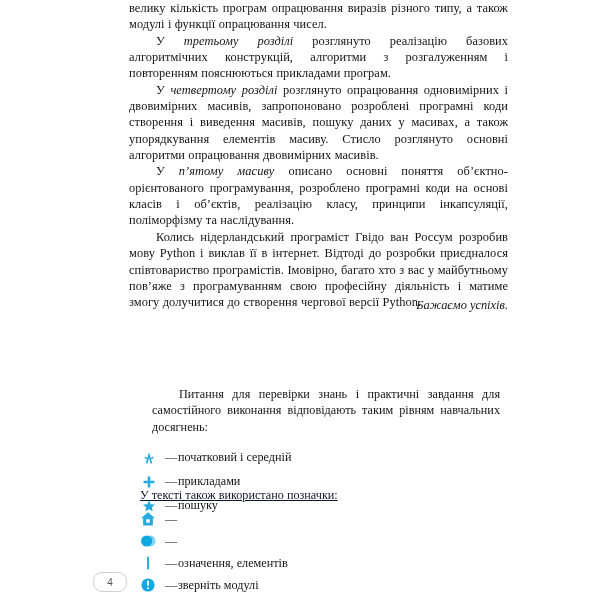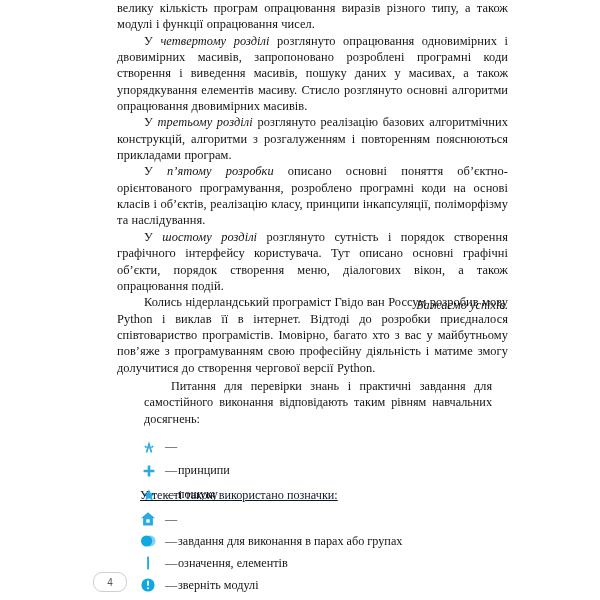--- a/index.html
+++ b/index.html
@@ -23,21 +23,21 @@
   }
 
   
   .body-text {
     position: absolute;
     left: 117px;
     top: 0px;
     width: 391px;
   }
   .para {
-    margin: 0 0 0 0;
+    margin: 0 0 0 12px;
     text-indent: 27px;
     text-align: justify;
     font-size: 12.4px;
     line-height: 16.35px;
     letter-spacing: 0.06px;
     word-spacing: 0.2px;
     color: #141414;
   }
   .para.first {
     text-indent: 0;
@@ -69,21 +69,21 @@
     top: 374px;
     width: 350px;
   }
   .legend-intro {
     text-indent: 27px;
     text-align: justify;
     font-size: 12.2px;
     line-height: 16.3px;
     color: #141414;
     width: 348px;
-    margin: 4px;
+    margin: 12px;
   }
   .legend-list {
     margin: 9px 0 0 0;
     padding: 0;
     list-style: none;
   }
   .legend-row {
     display: flex;
     align-items: center;
     height: 22px;
@@ -161,54 +161,54 @@
 
   svg { display: block; }
 </style>
 </head>
 <body>
 
 <div class="page">
 
   <div class="body-text" id="body-text">
       <p class="para first"><span>велику кількість програм опрацювання виразів різного типу, а також модулі і функції опрацювання чисел.</span></p>
+      <p class="para"><span>У </span><em>третьому розділі</em><span> розглянуто реалізацію базових алгоритмічних конструкцій, алгоритми з розгалуженням і повторенням пояснюються прикладами програм.</span></p>
       <p class="para"><span>У </span><em>четвертому розділі</em><span> розглянуто опрацювання одновимірних і двовимірних масивів, запропоновано розроблені програмні коди створення і виведення масивів, пошуку даних у масивах, а також упорядкування елементів масиву. Стисло розглянуто основні алгоритми опрацювання двовимірних масивів.</span></p>
-      <p class="para"><span>У </span><em>третьому розділі</em><span> розглянуто реалізацію базових алгоритмічних конструкцій, алгоритми з розгалуженням і повторенням пояснюються прикладами програм.</span></p>
-      <p class="para"><span>У </span><em>п’ятому розробки</em><span> описано основні поняття об’єктно-орієнтованого програмування, розроблено програмні коди на основі класів і об’єктів, реалізацію класу, принципи інкапсуляції, поліморфізму та наслідування.</span></p>
-      <p class="para"><span>У </span><em>шостому розділі</em><span> розглянуто сутність і порядок створення графічного інтерфейсу користувача. Тут описано основні графічні об’єкти, порядок створення меню, діалогових вікон, а також опрацювання подій.</span></p>
+      <p class="para"><span>У </span><em>п’ятому масиву</em><span> описано основні поняття об’єктно-орієнтованого програмування, розроблено програмні коди на основі класів і об’єктів, реалізацію класу, принципи інкапсуляції, поліморфізму та наслідування.</span></p>
       <p class="para"><span>Колись нідерландський програміст Гвідо ван Россум розробив мову Python і виклав її в інтернет. Відтоді до розробки приєдналося співтовариство програмістів. Імовірно, багато хто з вас у майбутньому пов’яже з програмуванням свою професійну діяльність і матиме змогу долучитися до створення чергової версії Python.</span></p>
     </div>
 
   <div class="signoff">
     <div>Бажаємо успіхів.</div>
   </div>
 
   <div class="legend-block">
     <p class="legend-intro">Питання для перевірки знань і практичні завдання для самостійного виконання відповідають таким рівням навчальних досягнень:</p>
     <ul class="legend-list">
 
       <li class="legend-row">
         <span class="legend-icon">
           <svg width="14" height="14" viewBox="0 0 14 14">
             <path d="M7 1.3 L10.4 12.6 L8.6 12.6 L7 7.2 L5.4 12.6 L3.6 12.6 Z" fill="#29ABE2"></path>
             <path d="M3.3 5.4 L5.2 6.9 L4.2 8.2 L2.4 6.7 Z" fill="#29ABE2"></path>
             <path d="M10.7 5.4 L8.8 6.9 L9.8 8.2 L11.6 6.7 Z" fill="#29ABE2"></path>
           </svg>
         </span>
         <span class="legend-dash">—</span>
+        <span class="legend-label">початковий і середній</span>
       </li>
 
       <li class="legend-row">
         <span class="legend-icon">
           <svg width="14" height="14" viewBox="0 0 14 14">
             <path d="M5.7 1.6 L8.3 1.6 L8.3 5.7 L12.4 5.7 L12.4 8.3 L8.3 8.3 L8.3 12.4 L5.7 12.4 L5.7 8.3 L1.6 8.3 L1.6 5.7 L5.7 5.7 Z" fill="#29ABE2"></path>
           </svg>
         </span>
         <span class="legend-dash">—</span>
-        <span class="legend-label">принципи</span>
+        <span class="legend-label">прикладами</span>
       </li>
 
       <li class="legend-row">
         <span class="legend-icon">
           <svg width="14" height="14" viewBox="0 0 14 14">
             <path d="M7 1.2 L8.75 5.25 L13 5.6 L9.75 8.4 L10.75 12.6 L7 10.3 L3.25 12.6 L4.25 8.4 L1 5.6 L5.25 5.25 Z" fill="#29ABE2"></path>
           </svg>
         </span>
         <span class="legend-dash">—</span>
         <span class="legend-label">пошуку</span>
@@ -232,21 +232,20 @@
       </li>
 
       <li class="marks-row">
         <span class="marks-icon">
           <svg width="18" height="14" viewBox="0 0 18 14">
             <circle cx="10.2" cy="7" r="5.4" fill="#7FD4F2"></circle>
             <circle cx="6.6" cy="7" r="5.6" fill="#0FA8E0"></circle>
           </svg>
         </span>
         <span class="legend-dash">—</span>
-        <span class="legend-label">завдання для виконання в парах або групах</span>
       </li>
 
       <li class="marks-row">
         <span class="marks-icon">
           <svg width="16" height="16" viewBox="0 0 16 16">
             <rect x="7.1" y="1.6" width="1.9" height="12.8" fill="#29ABE2"></rect>
           </svg>
         </span>
         <span class="legend-dash">—</span>
         <span class="legend-label">означення, елементів</span>

